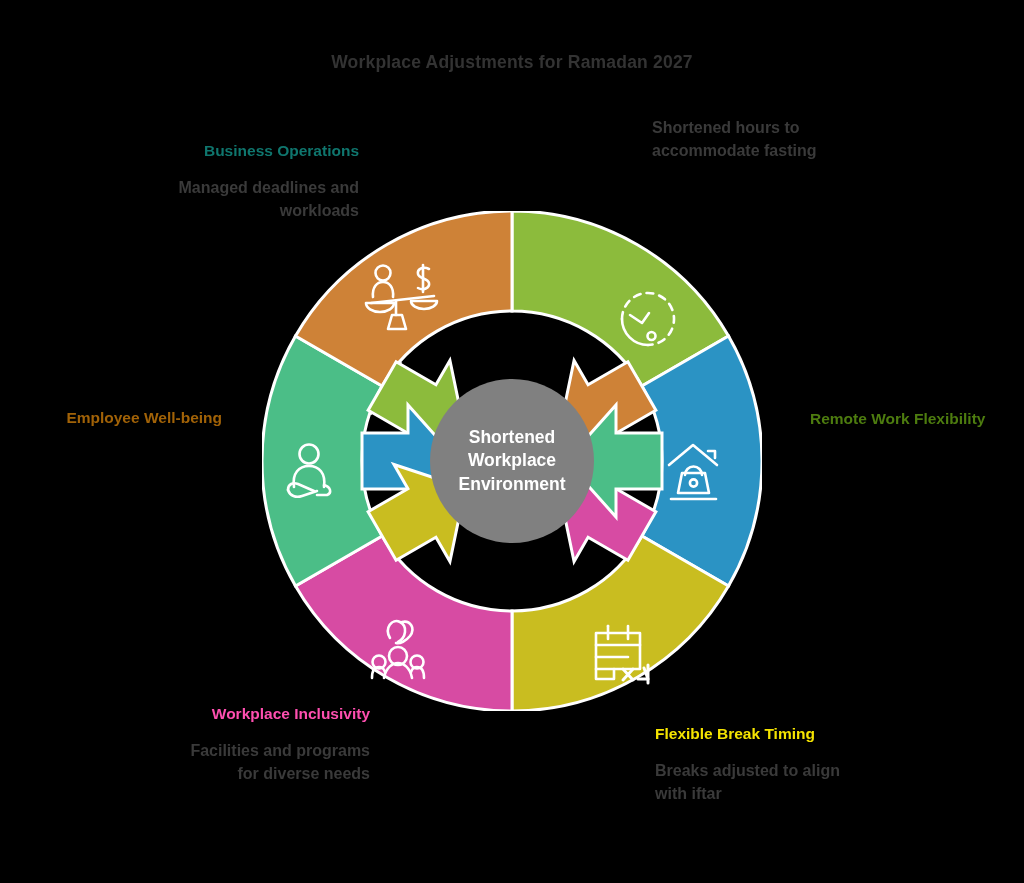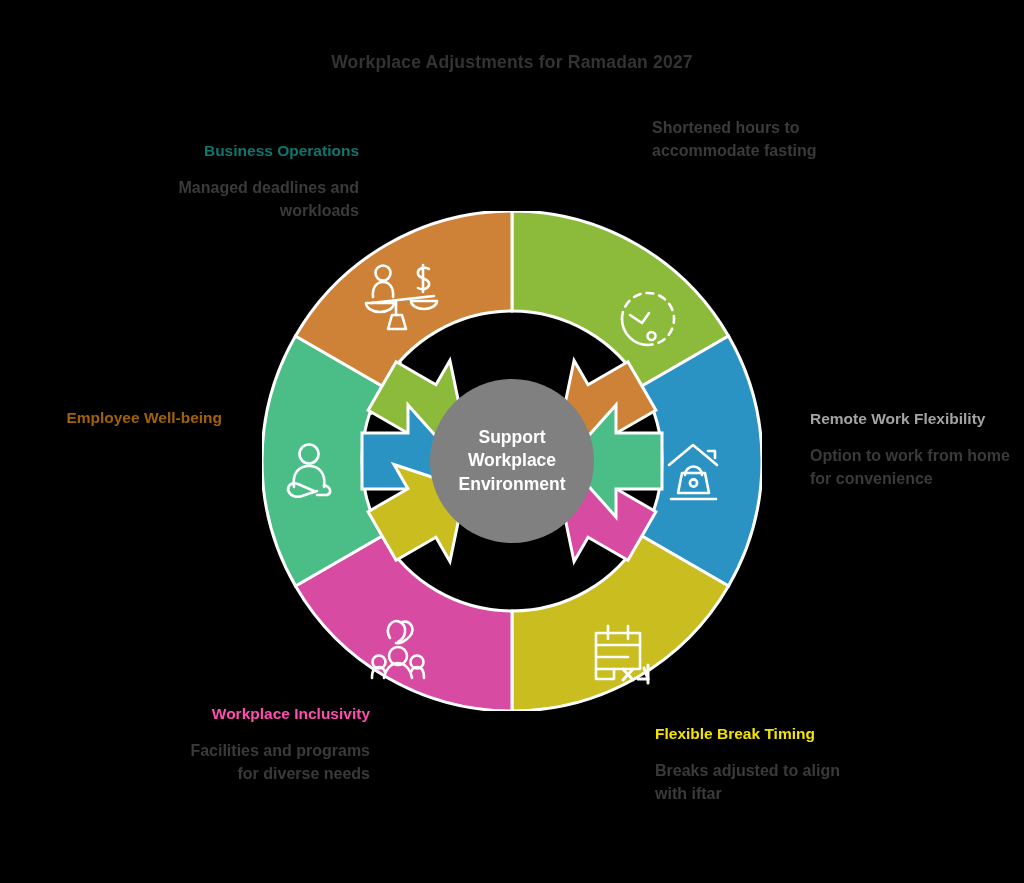--- a/index.html
+++ b/index.html
@@ -210,33 +210,32 @@
       <path d="M 45 38 A 13 8 0 0 0 71 38 Z" stroke-width="2.6"></path>
 
       <path d="M 30 38 L 30 52"></path>
       <path d="M 22 66 L 26 52 L 36 52 L 40 66 Z"></path>
     </g>
   </g>
 </svg>
 
 <div class="center-text">
   <div class="center-text-inner">
-    <div>Support</div>
+    <div>Shortened</div>
     <div>Workplace</div>
     <div>Environment</div>
   </div>
 </div>
 
 <div class="label-block" id="lbl-reduced-hours">
   <p class="label-desc">Shortened hours to accommodate fasting</p>
 </div>
 
 <div class="label-block" id="lbl-remote-work">
-  <p class="label-title" style="color:#a3a3a3">Remote Work Flexibility</p>
-  <p class="label-desc">Option to work from home for convenience</p>
+  <p class="label-title" style="color:#4d7c0f">Remote Work Flexibility</p>
 </div>
 
 <div class="label-block" id="lbl-flexible-break">
   <p class="label-title" style="color:#F5E400">Flexible Break Timing</p>
   <p class="label-desc">Breaks adjusted to align with iftar</p>
 </div>
 
 <div class="label-block" id="lbl-inclusivity">
   <p class="label-title" style="color:#FF4FB0">Workplace Inclusivity</p>
   <p class="label-desc">Facilities and programs for diverse needs</p>

